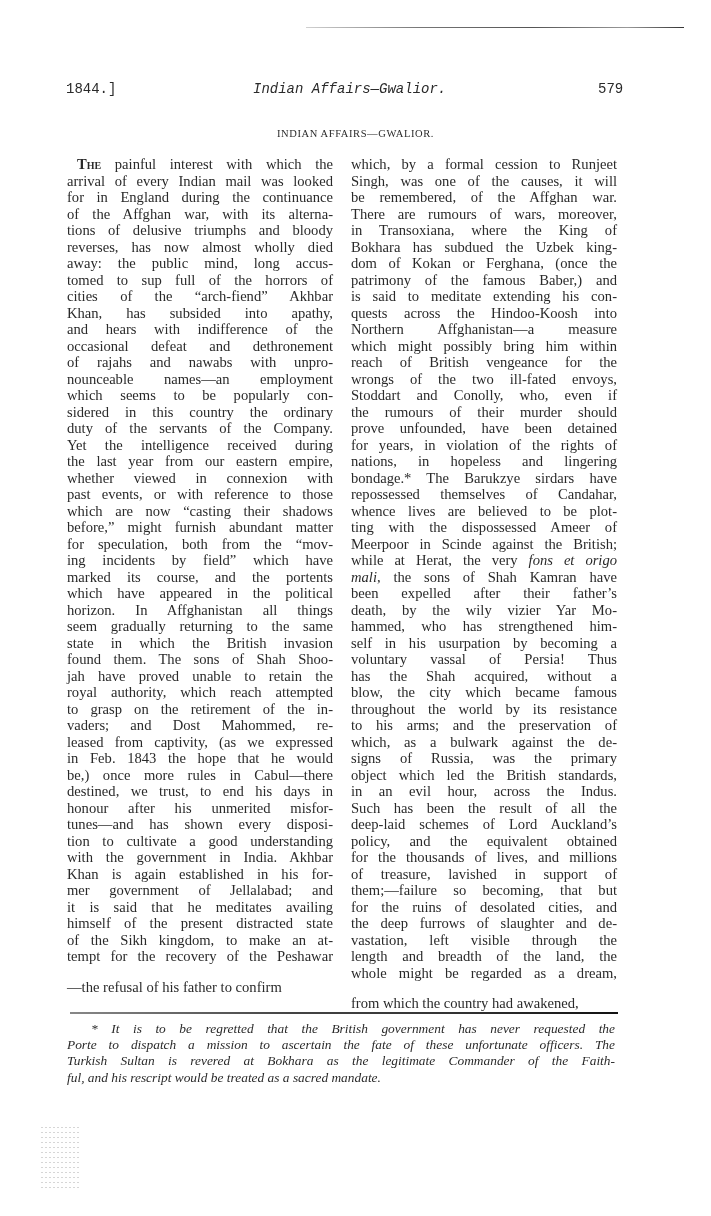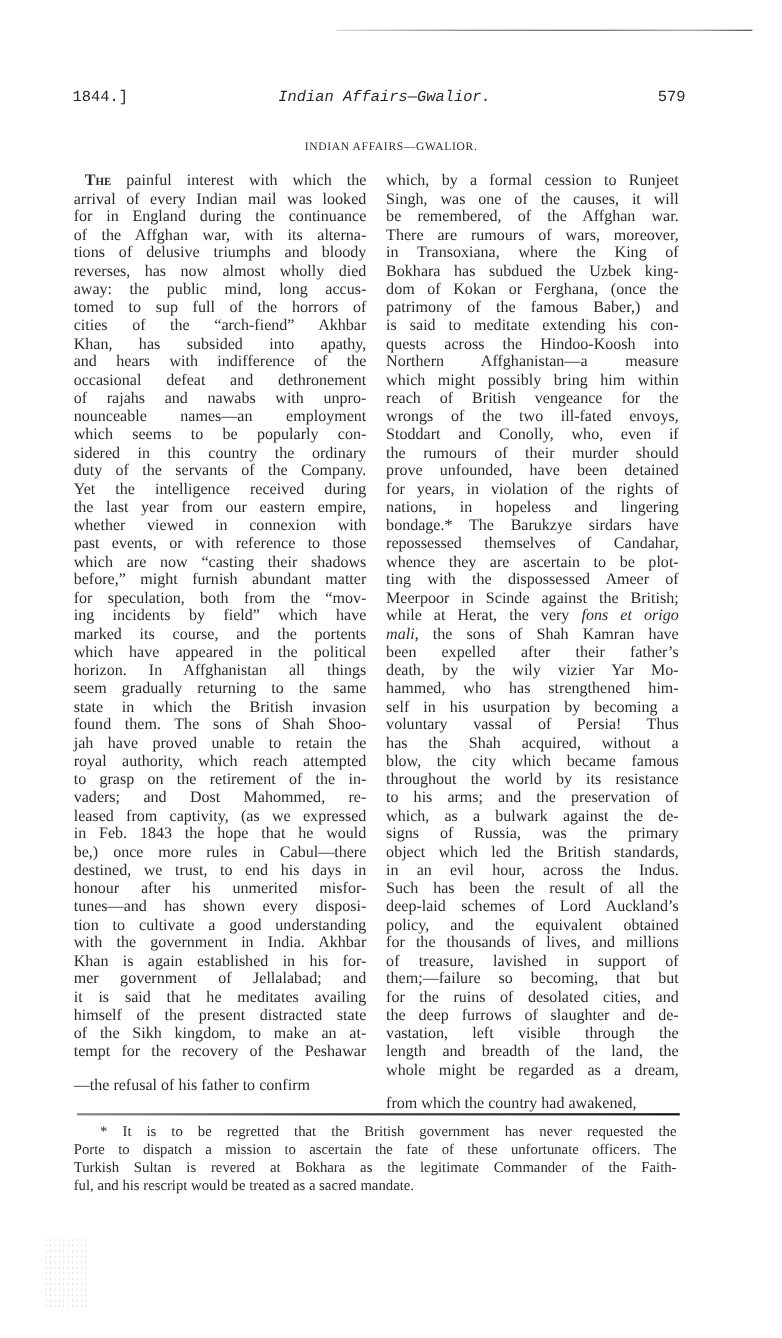--- a/index.html
+++ b/index.html
@@ -35,21 +35,21 @@
     .line.last { text-align-last: left; margin-top: 14px; }
     .smallcaps { font-variant: small-caps; font-weight: bold; }
     .bottom-rule {
       position: absolute; left: 70px; top: 1012px; width: 548px; height: 2px;
       background: linear-gradient(to right, #888 0%, #444 40%, #333 70%, #111 100%);
     }
     .footnote {
       position: absolute; top: 1021px; left: 67px; width: 548px;
       font-family: "Liberation Serif", serif; font-size: 13.4px; line-height: 16.2px;
     }
-    .fn-line { display: block; white-space: nowrap; text-align: justify; text-align-last: justify; }
+    .fn-line { display: block; white-space: nowrap; text-align: justify; text-align-last: justify; font-style: italic; }
     .fn-line.first { padding-left: 24px; }
     .fn-line.last { text-align-last: left; }
     .specks {
       position: absolute; left: 40px; top: 1125px; width: 40px; height: 65px;
       background-image: radial-gradient(#bbb 0.6px, transparent 0.8px);
       background-size: 4px 5px; opacity: 0.6;
     }
   </style>
 </head>
 <body>
@@ -131,21 +131,21 @@
     <span class="line">which might possibly bring him within</span>
     <span class="line">reach of British vengeance for the</span>
     <span class="line">wrongs of the two ill-fated envoys,</span>
     <span class="line">Stoddart and Conolly, who, even if</span>
     <span class="line">the rumours of their murder should</span>
     <span class="line">prove unfounded, have been detained</span>
     <span class="line">for years, in violation of the rights of</span>
     <span class="line">nations, in hopeless and lingering</span>
     <span class="line">bondage.* The Barukzye sirdars have</span>
     <span class="line">repossessed themselves of Candahar,</span>
-    <span class="line">whence they are ascertain to be plot-</span>
+    <span class="line">whence lives are believed to be plot-</span>
     <span class="line">ting with the dispossessed Ameer of</span>
     <span class="line">Meerpoor in Scinde against the British;</span>
     <span class="line">while at Herat, the very <em>fons et origo</em></span>
     <span class="line"><em>mali</em>, the sons of Shah Kamran have</span>
     <span class="line">been expelled after their father’s</span>
     <span class="line">death, by the wily vizier Yar Mo-</span>
     <span class="line">hammed, who has strengthened him-</span>
     <span class="line">self in his usurpation by becoming a</span>
     <span class="line">voluntary vassal of Persia!  Thus</span>
     <span class="line">has the Shah acquired, without a</span>

